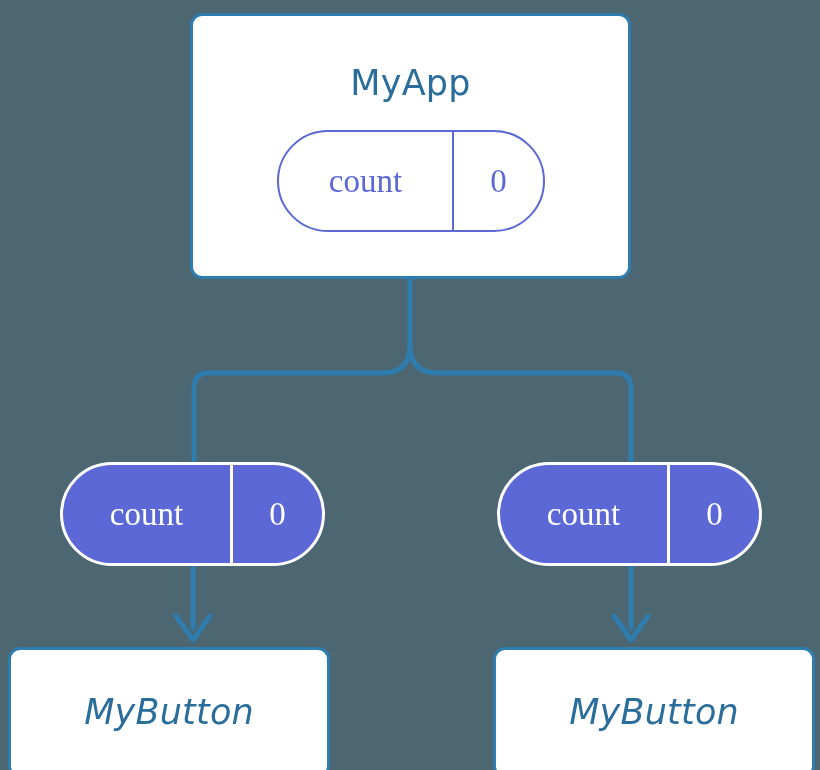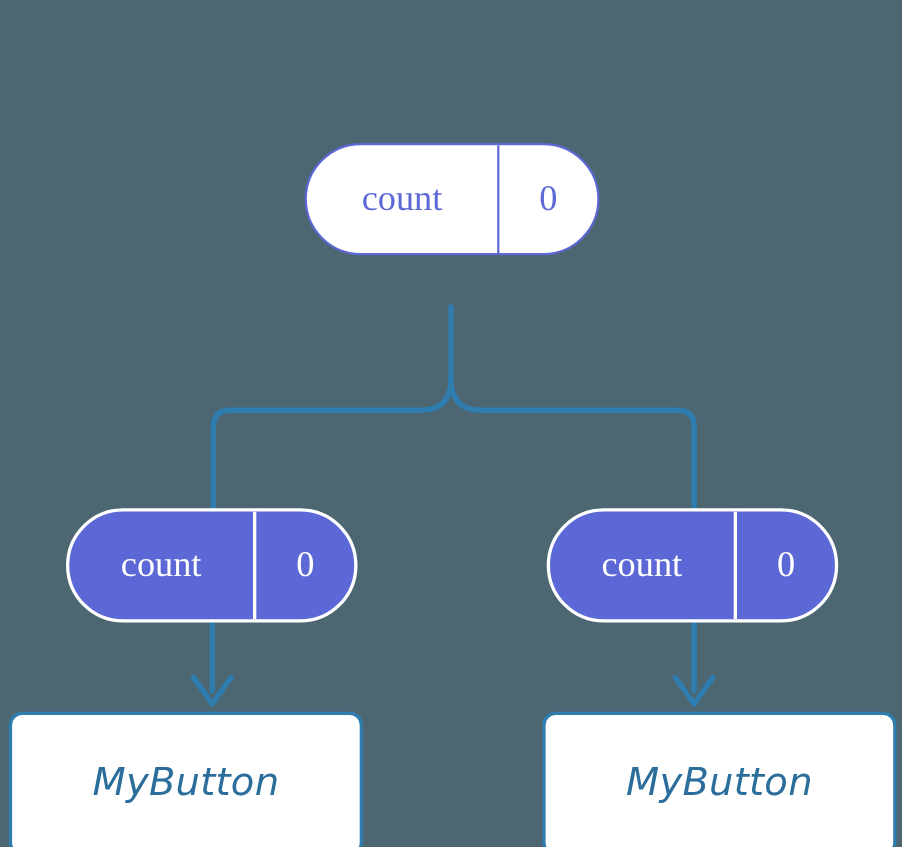--- a/index.html
+++ b/index.html
@@ -139,20 +139,23 @@
     <path d="M 410 345 Q 410 373 382 373 L 209 373 Q 194 373 194 388 L 194 463" fill="none" stroke="#2f7cae" stroke-width="5" stroke-linecap="round" stroke-linejoin="round"></path>
     <path d="M 410 345 Q 410 373 438 373 L 616 373 Q 631 373 631 388 L 631 463" fill="none" stroke="#2f7cae" stroke-width="5" stroke-linecap="round" stroke-linejoin="round"></path>
 
     <path d="M 193 566 L 193 628" fill="none" stroke="#2f7cae" stroke-width="5" stroke-linecap="round"></path>
     <path d="M 176 616 L 193 640 L 210 616" fill="none" stroke="#2f7cae" stroke-width="5" stroke-linecap="round" stroke-linejoin="round"></path>
 
     <path d="M 631 566 L 631 628" fill="none" stroke="#2f7cae" stroke-width="5" stroke-linecap="round"></path>
     <path d="M 614 616 L 631 640 L 648 616" fill="none" stroke="#2f7cae" stroke-width="5" stroke-linecap="round" stroke-linejoin="round"></path>
   </svg>
 
+  <div class="component-box" id="box-myapp">
+    <div class="component-title">MyApp</div>
+  </div>
 
   <div class="state-pill" id="pill-myapp">
     <div class="pill-key">count</div>
     <div class="pill-value">0</div>
   </div>
 
   <div class="state-pill pill-filled" id="pill-left">
     <div class="pill-key">count</div>
     <div class="pill-value">0</div>
   </div>

